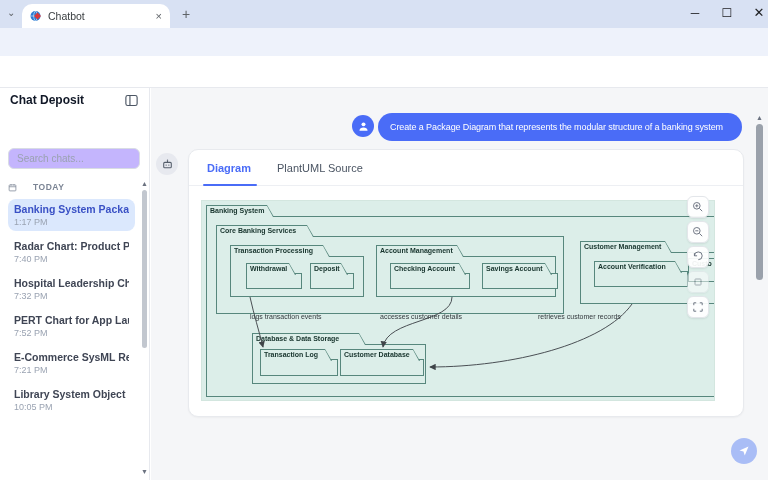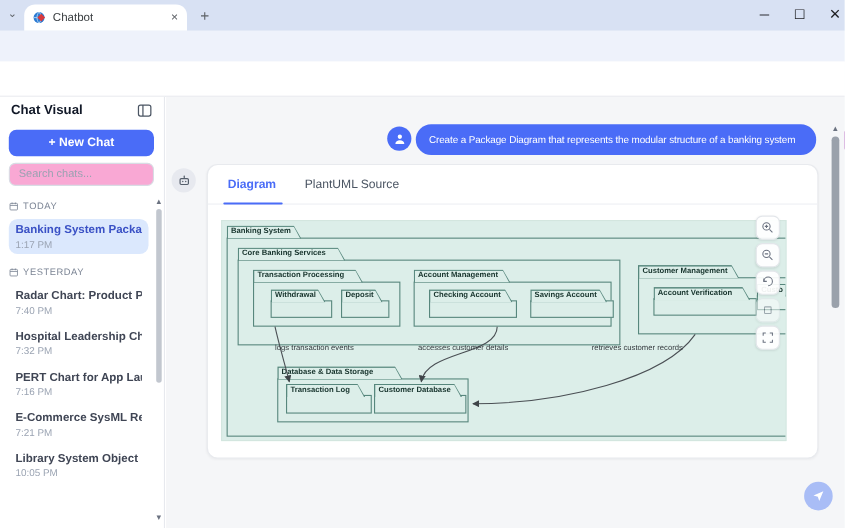--- a/index.html
+++ b/index.html
@@ -20,24 +20,24 @@
   .brand{position:absolute;left:40px;top:60px}
   .brand .n{font-size:12.5px;font-weight:bold;color:#1f2937}
   .brand .p{font-size:8.5px;color:#6b7280;margin-top:1px}
   .brand .p u{cursor:pointer}
   .moreapps{position:absolute;left:688px;top:61px;width:56px;height:21px;background:#2fa98b;color:#fff;border:none;border-radius:6px;font-size:10px;font-weight:bold;font-family:inherit}
   .avatarP{position:absolute;left:748px;top:60px;width:23px;height:23px;border-radius:50%;background:#a12fae;color:#fff;font-size:11px;font-weight:bold;text-align:center;line-height:23px}
   
   .sidebar{position:absolute;left:0;top:88px;width:150px;height:392px;background:#fff;border-right:1px solid #e7e9ee;overflow:hidden}
   .sb-hdr{height:24px;display:flex;align-items:center;padding:0 10px;font-size:12px;font-weight:bold;color:#111827}
   .newchat{position:absolute;left:8px;top:30px;width:132px;height:24px;background:#4a6cf7;color:#fff;border:none;border-radius:7px;font-size:11px;font-weight:bold;font-family:inherit}
-  .search{position:absolute;left:8px;top:60px;width:132px;height:21px;border:1px solid #d8dce4;border-radius:6px;font-size:10px;padding:0 8px;font-family:inherit;color:#374151;background:#f9a8d4}
+  .search{position:absolute;left:8px;top:60px;width:132px;height:21px;border:1px solid #d8dce4;border-radius:6px;font-size:10px;padding:0 8px;font-family:inherit;color:#374151;background:#c4b5fd}
   .search::placeholder,.composer::placeholder{color:#9aa2b1}
   .sb-list{position:absolute;left:0;top:86px;width:141px;padding:0 6px 0 8px}
-  .sect{display:flex;align-items:center;gap:4px;height:14px;font-size:8.5px;font-weight:normal;letter-spacing:.5px;color:#7b8494;margin-top:6px}
+  .sect{display:flex;align-items:center;gap:16px;height:14px;font-size:8.5px;font-weight:bold;letter-spacing:.5px;color:#7b8494;margin-top:6px}
   .item{margin-top:5px;padding:4px 6px;border-radius:8px}
   .item .ti{font-size:10.5px;font-weight:bold;color:#3f4554;white-space:nowrap;overflow:hidden}
   .item .tm{font-size:9px;color:#9aa3b2;margin-top:2px}
   .item.sel{background:#dbe8fd}
   .item.sel .ti{color:#3a51c5}
   .sb-scroll-thumb{position:absolute;background:#c2c7cf;border-radius:3px}
   .arrowglyph{position:absolute;font-size:7px;color:#6b7280;line-height:1}
   
   .main{position:absolute;left:151px;top:88px;width:617px;height:392px;background:#f5f6f8}
   .pagetitle{position:absolute;left:0;top:0;width:617px;height:24px;background:#fff;font-size:12.5px;font-weight:bold;color:#111827;padding:6px 0 0 14px}
@@ -130,58 +130,50 @@
     </svg>
   <svg class="abs" style="left:666px;top:63px" width="15" height="15" viewBox="0 0 24 24">
       <path d="M20 13.5A8.5 8.5 0 1110.5 4 7 7 0 0020 13.5z" fill="none" stroke="#374151" stroke-width="1.8"></path>
     </svg>
   <button class="moreapps">More Apps</button>
   <div class="avatarP">A</div>
 </div>
 
 <div class="sidebar">
   <div class="sb-hdr">
-    <span style="flex:1">Chat Visual</span>
+    <span style="flex:1">Chat Deposit</span>
     <svg width="15" height="15" viewBox="0 0 24 24">
         <rect x="3" y="4" width="18" height="16" rx="3" fill="none" stroke="#4b5563" stroke-width="1.8"></rect>
         <path d="M9.5 4v16" stroke="#4b5563" stroke-width="1.8"></path>
       </svg>
   </div>
-  <button class="newchat">+   New Chat</button>
   <input class="search" placeholder="Search chats..." style="">
   <div class="sb-list">
     <div class="sect">
       <svg width="9" height="9" viewBox="0 0 24 24">
           <rect x="3" y="5" width="18" height="16" rx="2" fill="none" stroke="#7b8494" stroke-width="2"></rect>
           <path d="M3 10h18M8 3v4M16 3v4" stroke="#7b8494" stroke-width="2"></path>
         </svg>
       <span>TODAY</span>
     </div>
     <div class="item sel">
       <div class="ti">Banking System Package Dia...</div>
       <div class="tm">1:17 PM</div>
     </div>
-    <div class="sect" style="margin-top:9px">
-      <svg width="9" height="9" viewBox="0 0 24 24">
-          <rect x="3" y="5" width="18" height="16" rx="2" fill="none" stroke="#7b8494" stroke-width="2"></rect>
-          <path d="M3 10h18M8 3v4M16 3v4" stroke="#7b8494" stroke-width="2"></path>
-        </svg>
-      <span>YESTERDAY</span>
-    </div>
     <div class="item">
       <div class="ti">Radar Chart: Product Perfor...</div>
       <div class="tm">7:40 PM</div>
     </div>
     <div class="item">
       <div class="ti">Hospital Leadership Chart</div>
       <div class="tm">7:32 PM</div>
     </div>
     <div class="item">
       <div class="ti">PERT Chart for App Launch</div>
-      <div class="tm">7:16 PM</div>
+      <div class="tm">7:52 PM</div>
     </div>
     <div class="item">
       <div class="ti">E-Commerce SysML Require...</div>
       <div class="tm">7:21 PM</div>
     </div>
     <div class="item">
       <div class="ti">Library System Object Diagr...</div>
       <div class="tm">10:05 PM</div>
     </div>
 

